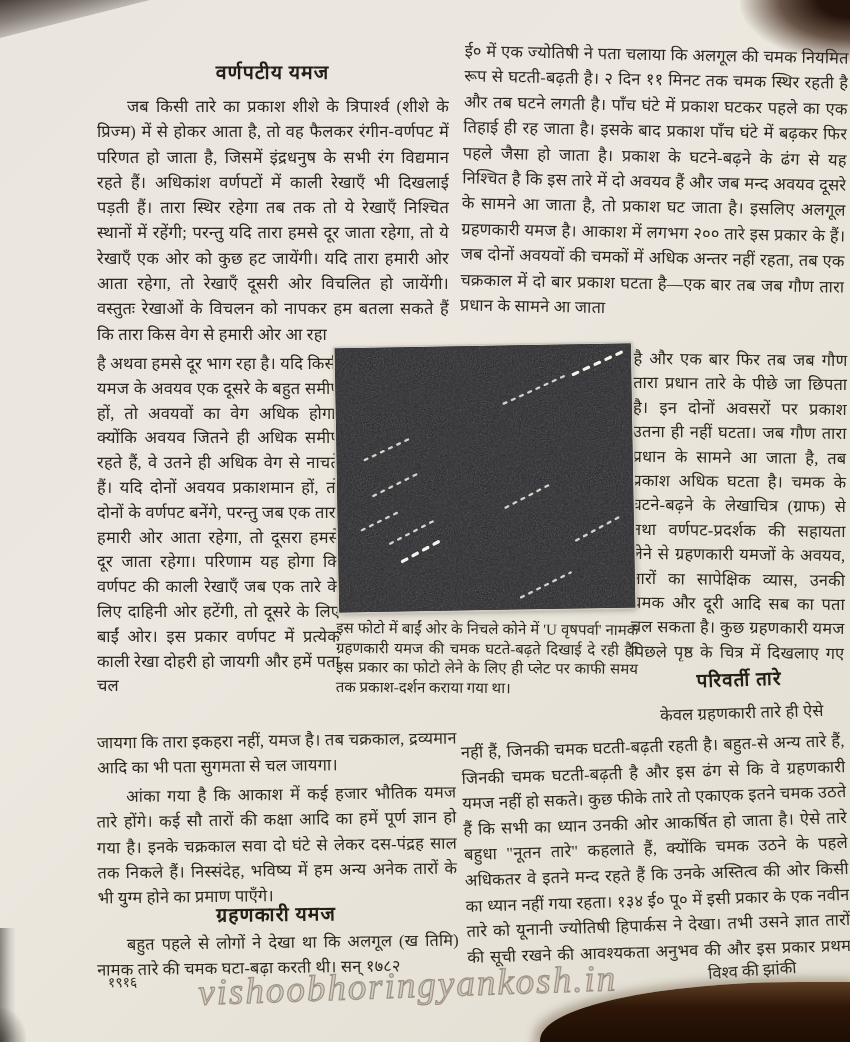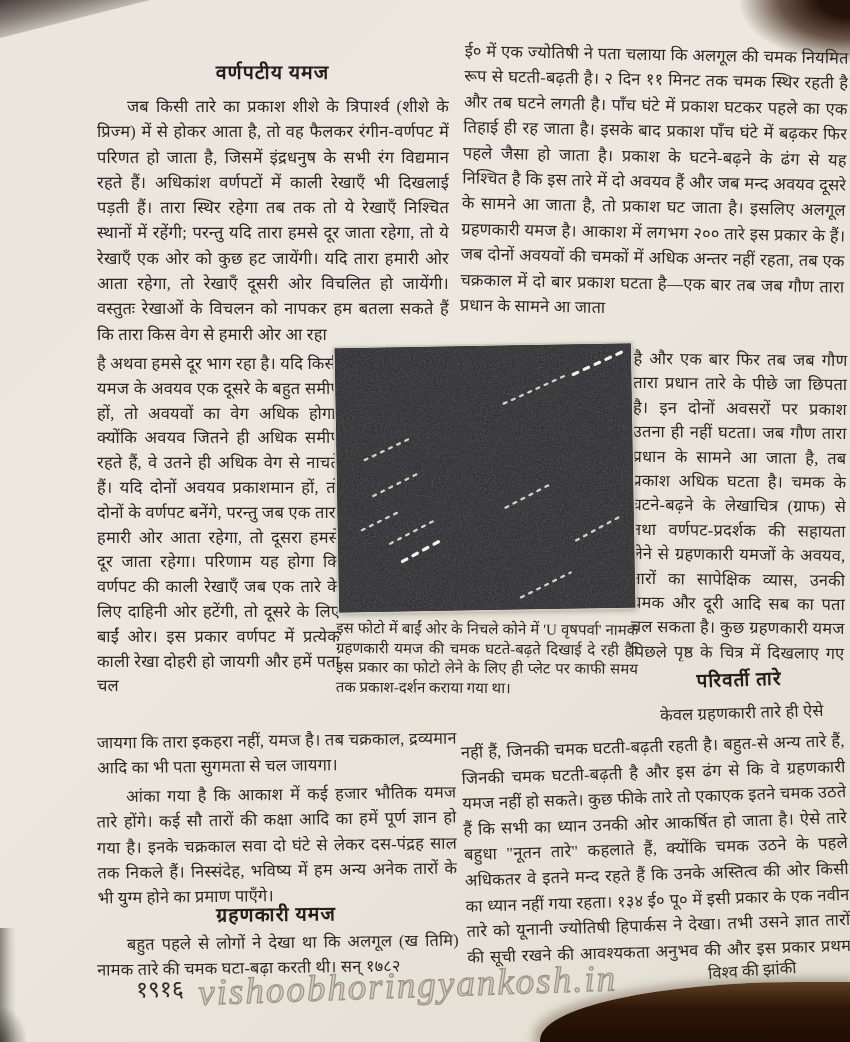--- a/index.html
+++ b/index.html
@@ -30,21 +30,21 @@
     color:#2e2721;transform:rotate(.4deg);
   }
   .photo{
     position:absolute;left:337px;top:346px;width:296px;height:264px;
     transform:rotate(-1deg);
     box-shadow:0 0 0 2px #cfcabd,1px 2px 6px rgba(60,50,40,.45);
     background:#232328;
   }
   .footer-pagenum{
     position:absolute;left:108px;top:972px;
-    font-size:23px;color:#332b23;transform:rotate(-1deg);margin-left:28px;
+    font-size:14px;color:#332b23;transform:rotate(-1deg);
   }
   .footer-running{
     position:absolute;left:708px;top:958px;
     font-size:16.5px;color:#332b23;transform:rotate(-4deg);white-space:nowrap;
   }
   .watermark{
     position:absolute;left:198px;top:960px;width:620px;
     font-size:37px;font-style:italic;letter-spacing:2px;white-space:nowrap;
     color:rgba(125,108,88,.18);
     -webkit-text-stroke:1.2px rgba(95,80,62,.5);

